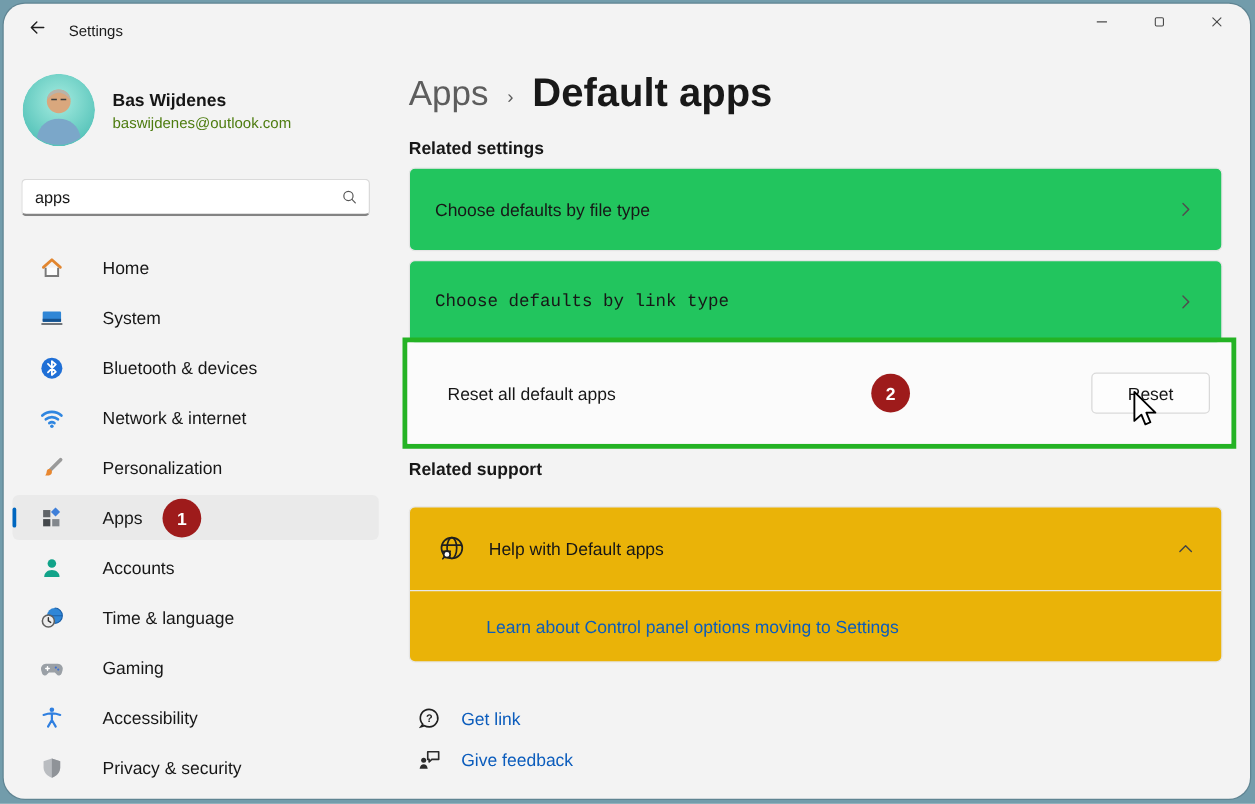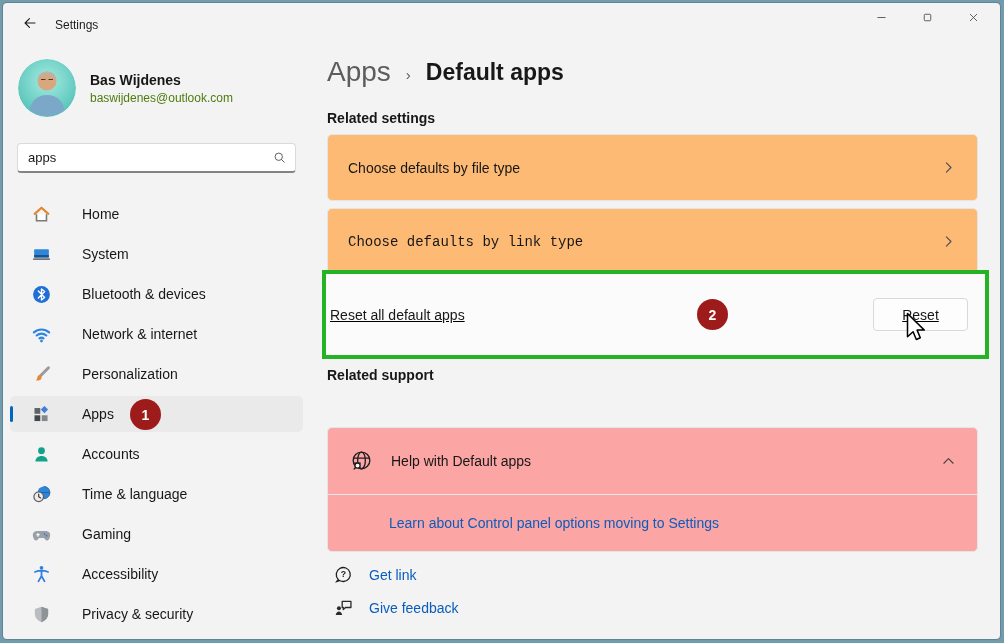--- a/index.html
+++ b/index.html
@@ -4,21 +4,21 @@
 <style>
   html,body { margin:0; padding:0; }
   body {
     width:1004px; height:643px; position:relative; overflow:hidden;
     background:#729cab;
     font-family:"Liberation Sans", sans-serif;
     -webkit-font-smoothing:antialiased;
   }
   .window {
     position:absolute; inset:3px 4px 4px 3px;
-    background:#f3f3f3; border-radius:4px; overflow:hidden;
+    background:#f3f3f3; border-radius:17px; overflow:hidden;
     box-shadow:0 0 0 1px rgba(40,60,70,.25);
   }
 
   
   .back-button { position:absolute; left:12px; top:8px; width:30px; height:27px;
     display:flex; align-items:center; justify-content:center; border-radius:4px; }
   .back-button svg { width:16px; height:16px; }
   .app-title { position:absolute; left:52px; top:15px; font-size:12px; color:#1c1c1c; }
   .win-controls { position:absolute; top:0; right:4px; display:flex; }
   .win-btn { width:46px; height:33px; display:flex; align-items:center; justify-content:center; }
@@ -55,44 +55,44 @@
   .callout-badge { position:absolute; width:31px; height:31px; border-radius:50%;
     background:var(--badge); color:#fff; font-size:14px; font-weight:700;
     display:flex; align-items:center; justify-content:center; z-index:30; }
   #callout-1 { left:127px; top:396px; }
   #callout-2 { left:694px; top:296px; }
 
   
   .breadcrumb { position:absolute; left:324px; top:53px; display:flex; align-items:center; gap:15px; }
   .crumb-parent { font-size:28px; color:#5d5d5d; }
   .crumb-sep { font-size:15px; color:#5d5d5d; margin-top:5px; }
-  .page-title { font-size:23px; font-weight:600; color:#181818; }
+  .page-title { font-size:32px; font-weight:600; color:#181818; }
 
   .section-heading { position:absolute; font-size:14px; font-weight:600; color:#171717; }
   #related-settings-heading { left:324px; top:107px; }
   #related-support-heading { left:324px; top:364px; }
 
   
   .settings-card { position:absolute; left:324px; width:651px; height:67px;
-    background:#fdba74; border:1px solid #e5e5e5; border-radius:5px; box-sizing:border-box;
+    background:#22c55e; border:1px solid #e5e5e5; border-radius:5px; box-sizing:border-box;
     display:flex; align-items:center; padding:0 20px 0 20px; }
   .card-label { flex:1; font-size:14px; color:#171717; }
   .chev { width:17px; height:17px; }
   .chev svg { width:17px; height:17px; display:block; }
 
   .highlight-box { position:absolute; left:319px; top:267px; width:667px; height:89px;
     border:4px solid var(--green); box-sizing:border-box; }
   .reset-card { position:absolute; inset:0; background:#fbfbfb;
-    display:flex; align-items:center; padding:0 17px 0 4px;text-decoration:underline; }
+    display:flex; align-items:center; padding:0 17px 0 32px; }
   .reset-button { width:93px; height:31px; background:#fdfdfd; border:1px solid #d9d9d9;
     border-radius:4px; font-size:14px; color:#171717;
     display:flex; align-items:center; justify-content:center; }
 
   .support-card { position:absolute; left:324px; top:402px; width:651px;
-    background:#fca5a5; border:1px solid #e5e5e5; border-radius:5px; box-sizing:border-box;margin-top:22px; }
+    background:#eab308; border:1px solid #e5e5e5; border-radius:5px; box-sizing:border-box; }
   .support-row1 { height:66px; display:flex; align-items:center;
     padding:0 20px 0 21px; gap:17px; border-bottom:1px solid #e8e8e8; }
   .support-row1 .icon svg { width:25px; height:25px; display:block; }
   .support-label { flex:1; font-size:14px; color:#171717; }
   .support-row2 { height:56px; display:flex; align-items:center; padding-left:61px; }
   .link-text { font-size:14px; color:var(--link); }
 
   .footer-row { position:absolute; left:330px; display:flex; align-items:center; gap:15px; }
   #footer-row-0 { top:561px; }
   #footer-row-1 { top:594px; }

